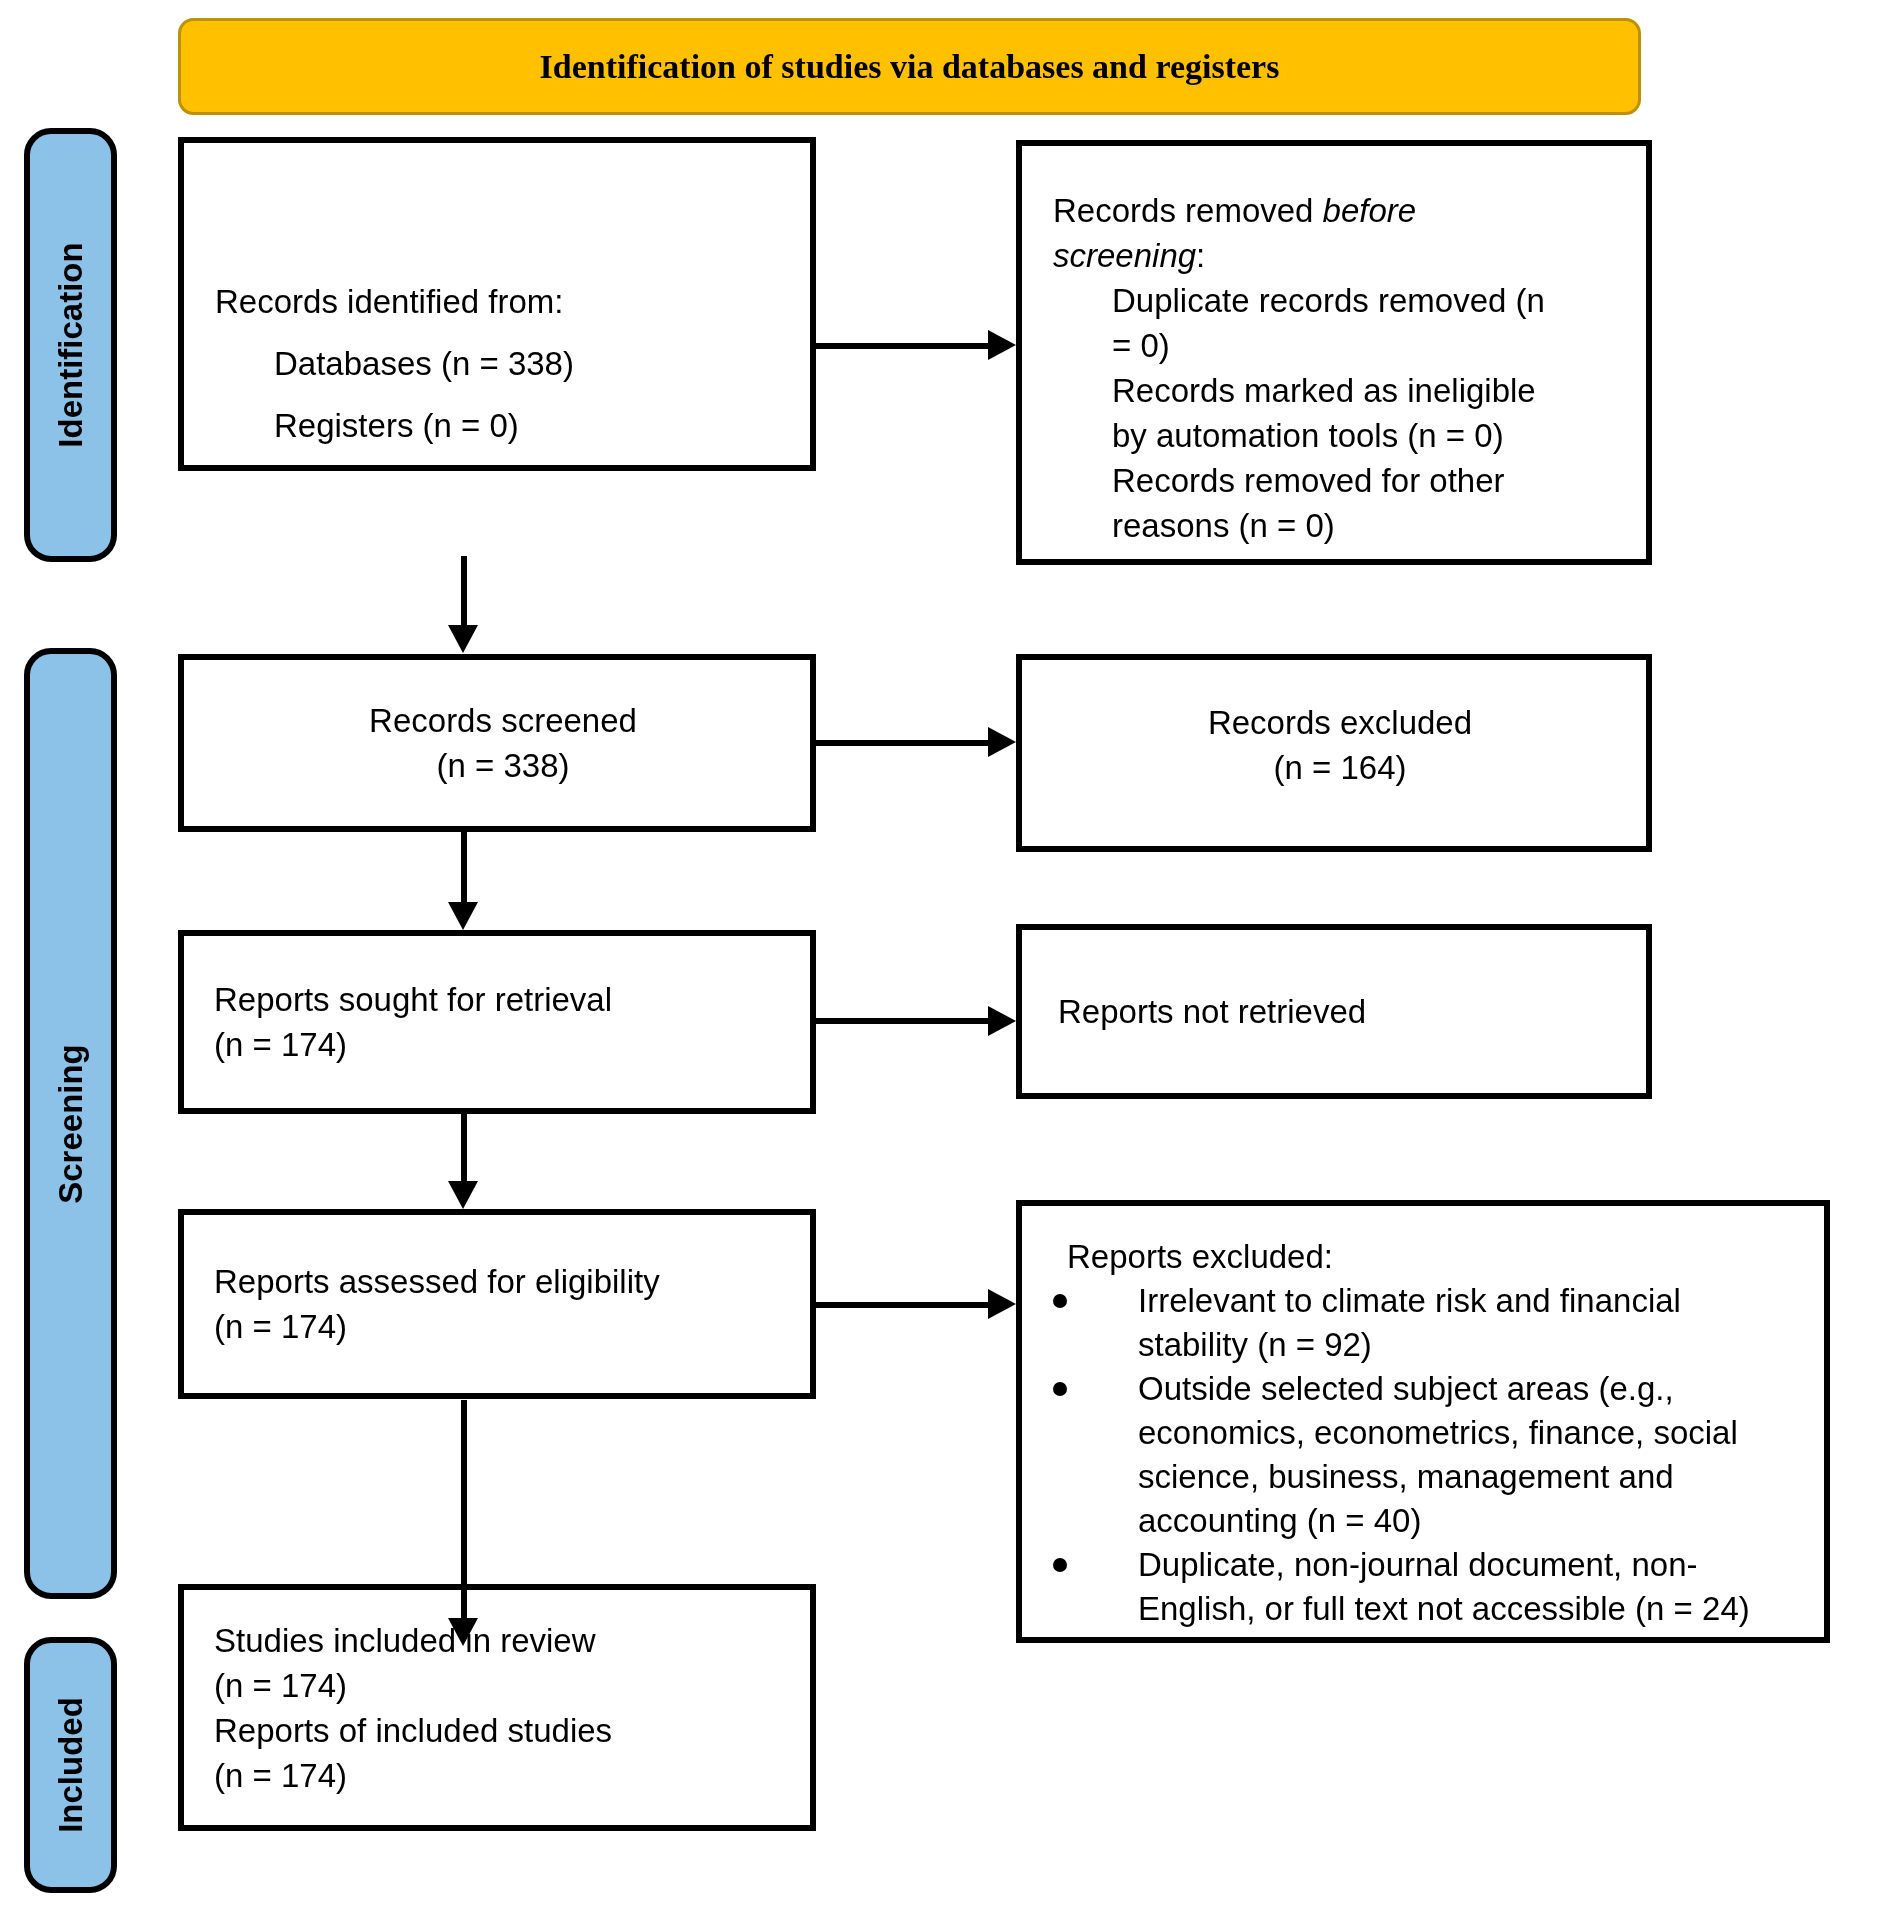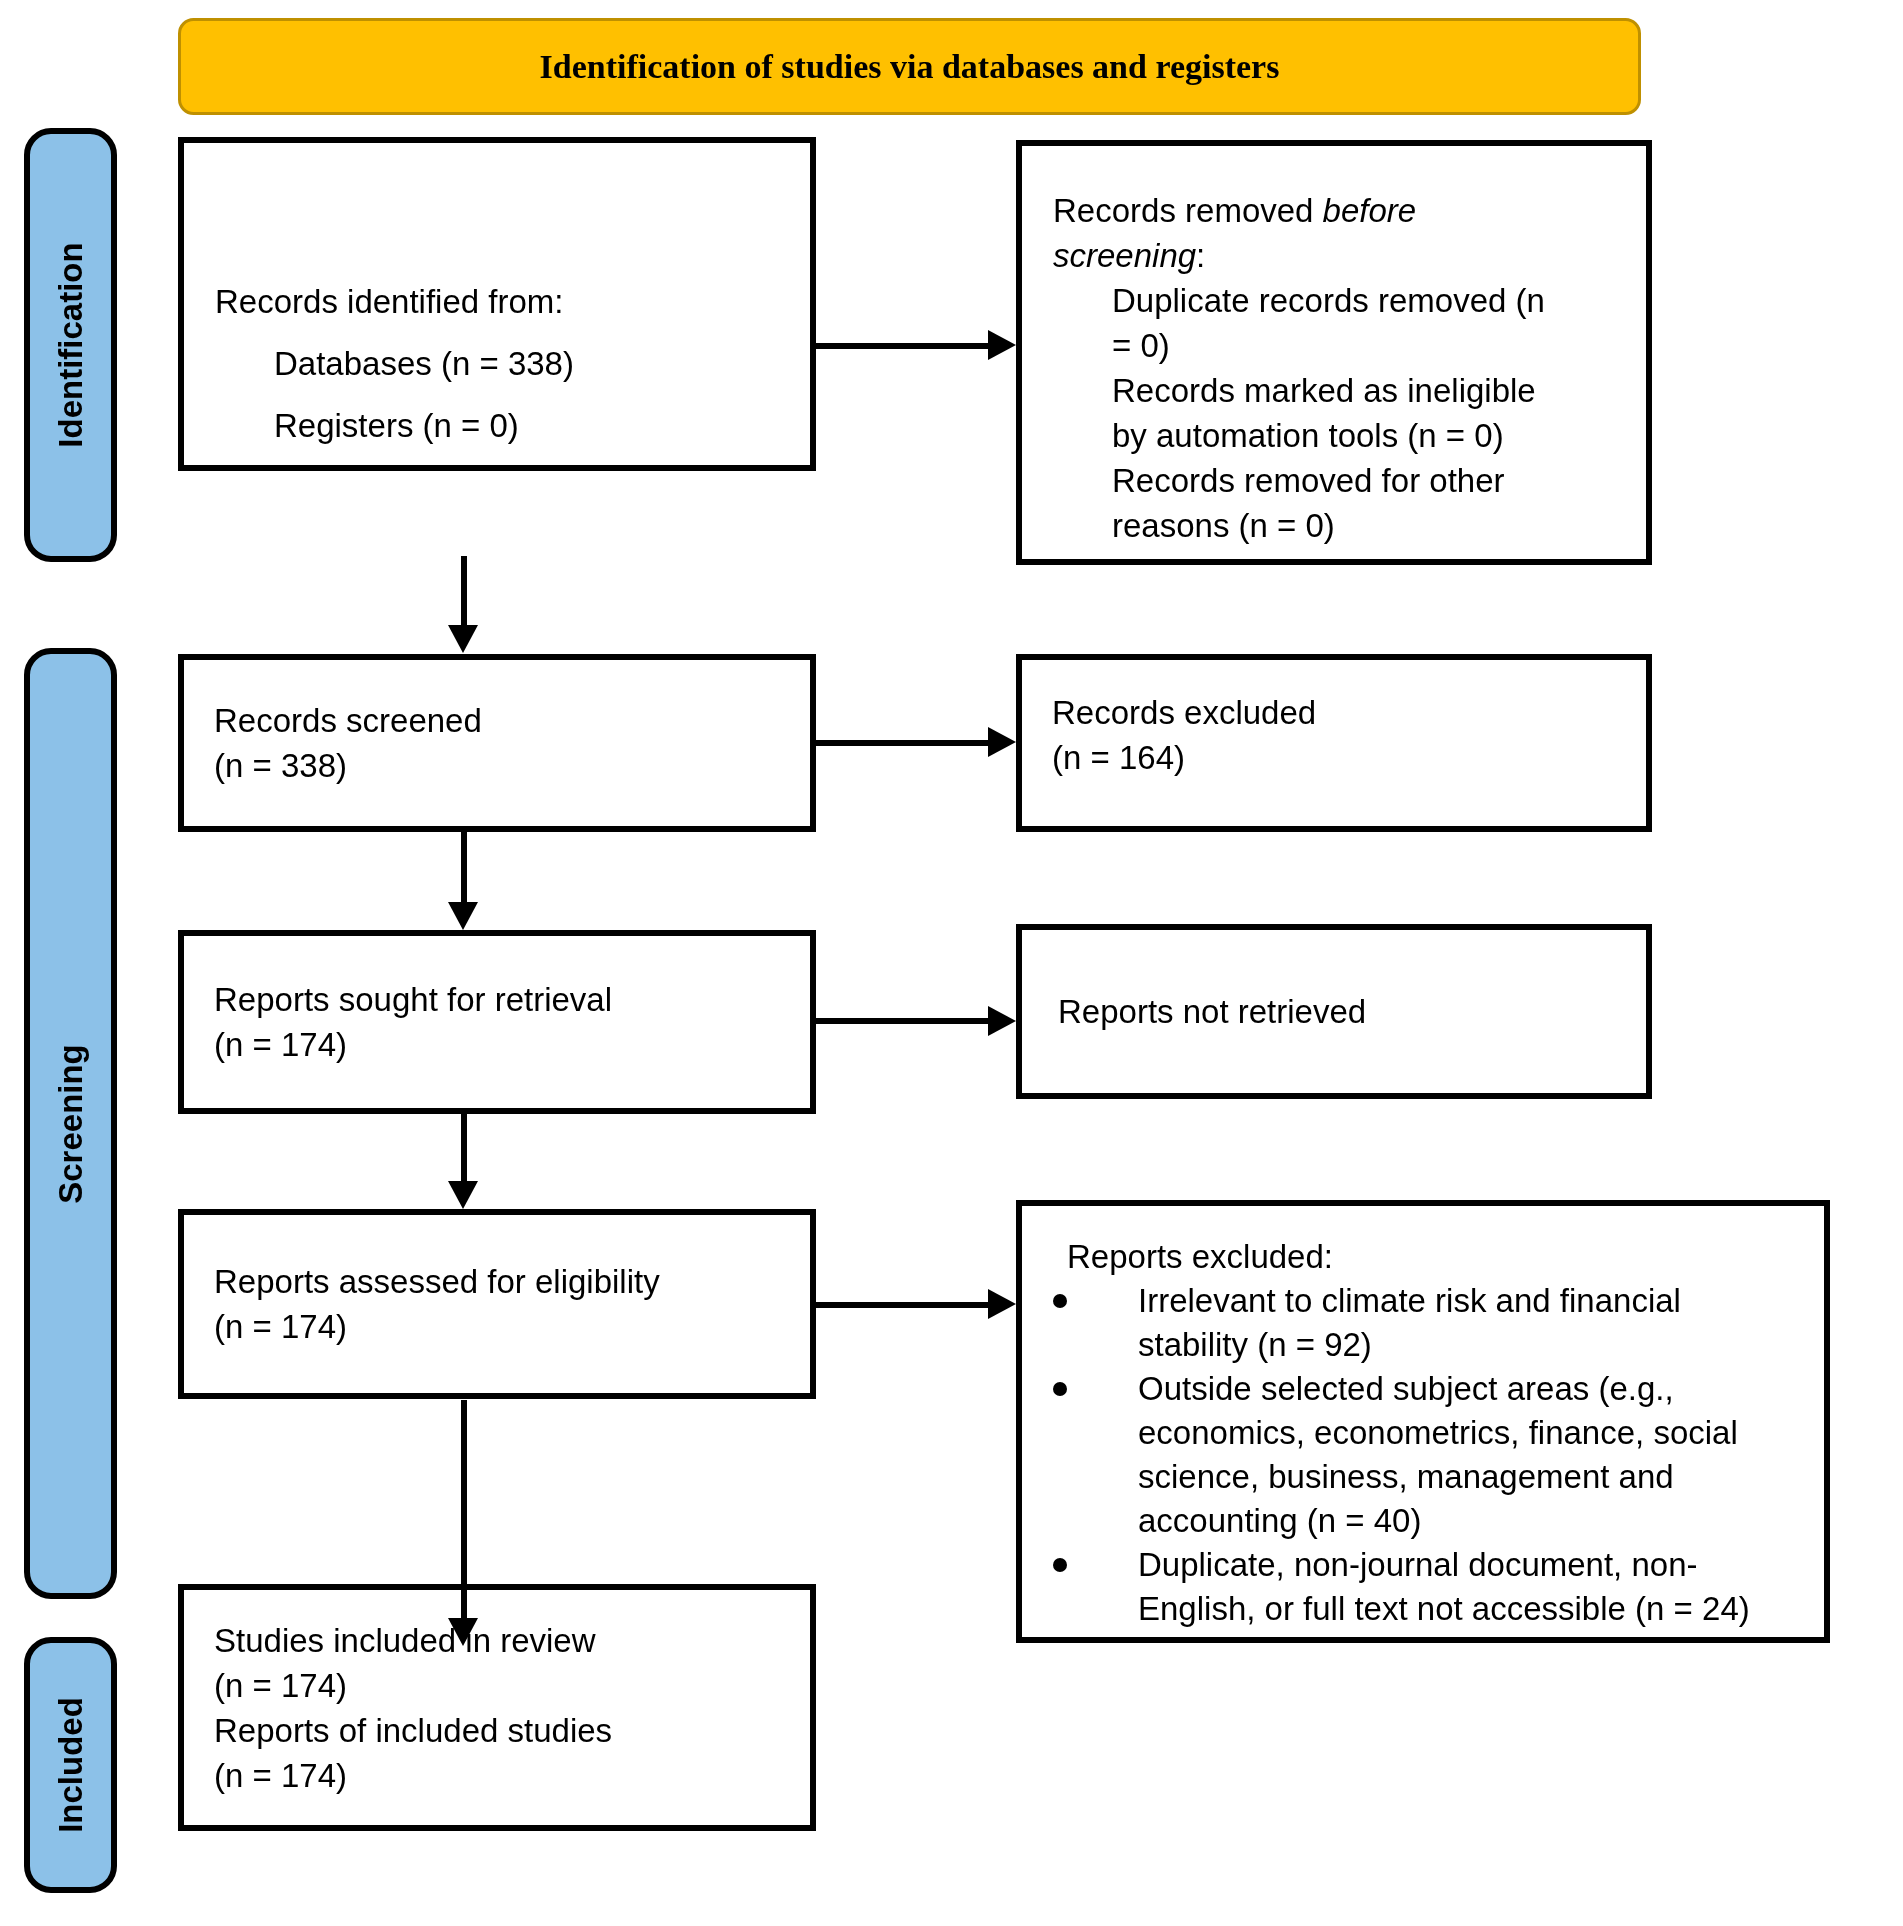--- a/index.html
+++ b/index.html
@@ -57,22 +57,22 @@
 
   .box-identified { left: 178px; top: 137px; width: 638px; height: 334px;
     justify-content: flex-end; padding: 0 18px 8.3px 31px; line-height: 62px; }
   .box-identified .ind { margin-left: 59px; }
 
   .box-removed { left: 1016px; top: 140px; width: 636px; height: 425px;
     padding: 30px 36px 0 31px; }
   .box-removed .item { margin-left: 59px; }
   .it { font-style: italic; }
 
-  .box-screened  { left: 178px;  top: 654px; width: 638px; height: 178px; padding: 0 18px 0 30px; }
-  .box-rexcl     { left: 1016px; top: 654px; width: 636px; height: 178px; padding: 0 18px 16px 30px; }
+  .box-screened  { left: 178px;  top: 654px; width: 638px; height: 178px; padding: 0 18px 0 30px; text-align: center; }
+  .box-rexcl     { left: 1016px; top: 654px; width: 636px; height: 198px; padding: 0 18px 16px 30px; text-align: center; }
   .box-sought    { left: 178px;  top: 930px; width: 638px; height: 184px; padding: 0 18px 0 30px; }
   .box-notretr   { left: 1016px; top: 924px; width: 636px; height: 175px; padding: 0 18px 0 36px; }
   .box-assessed  { left: 178px;  top: 1209px; width: 638px; height: 190px; padding: 0 18px 0 30px; }
 
   .box-excluded  { left: 1016px; top: 1200px; width: 814px; height: 443px;
     justify-content: flex-start; padding: 28.5px 9px 6px 0; line-height: 44px; }
   .box-excluded .title { margin-left: 45px; }
   .bullet { position: relative; padding-left: 116px; }
   .bullet::before {
     content: ""; position: absolute;

